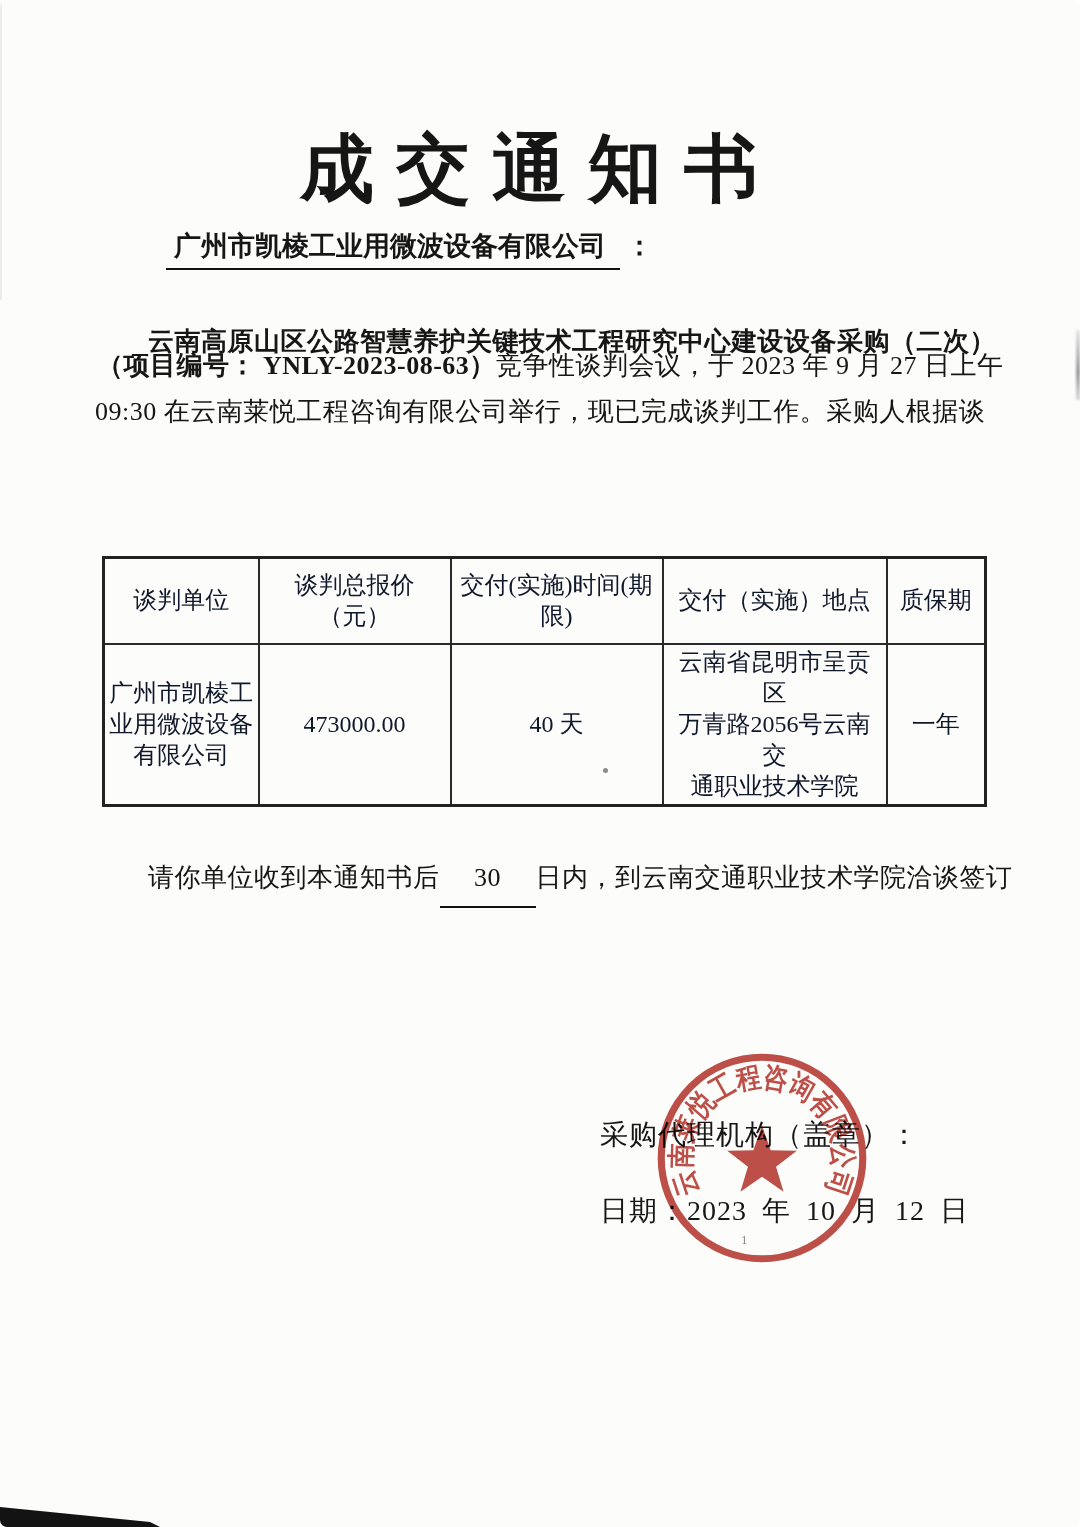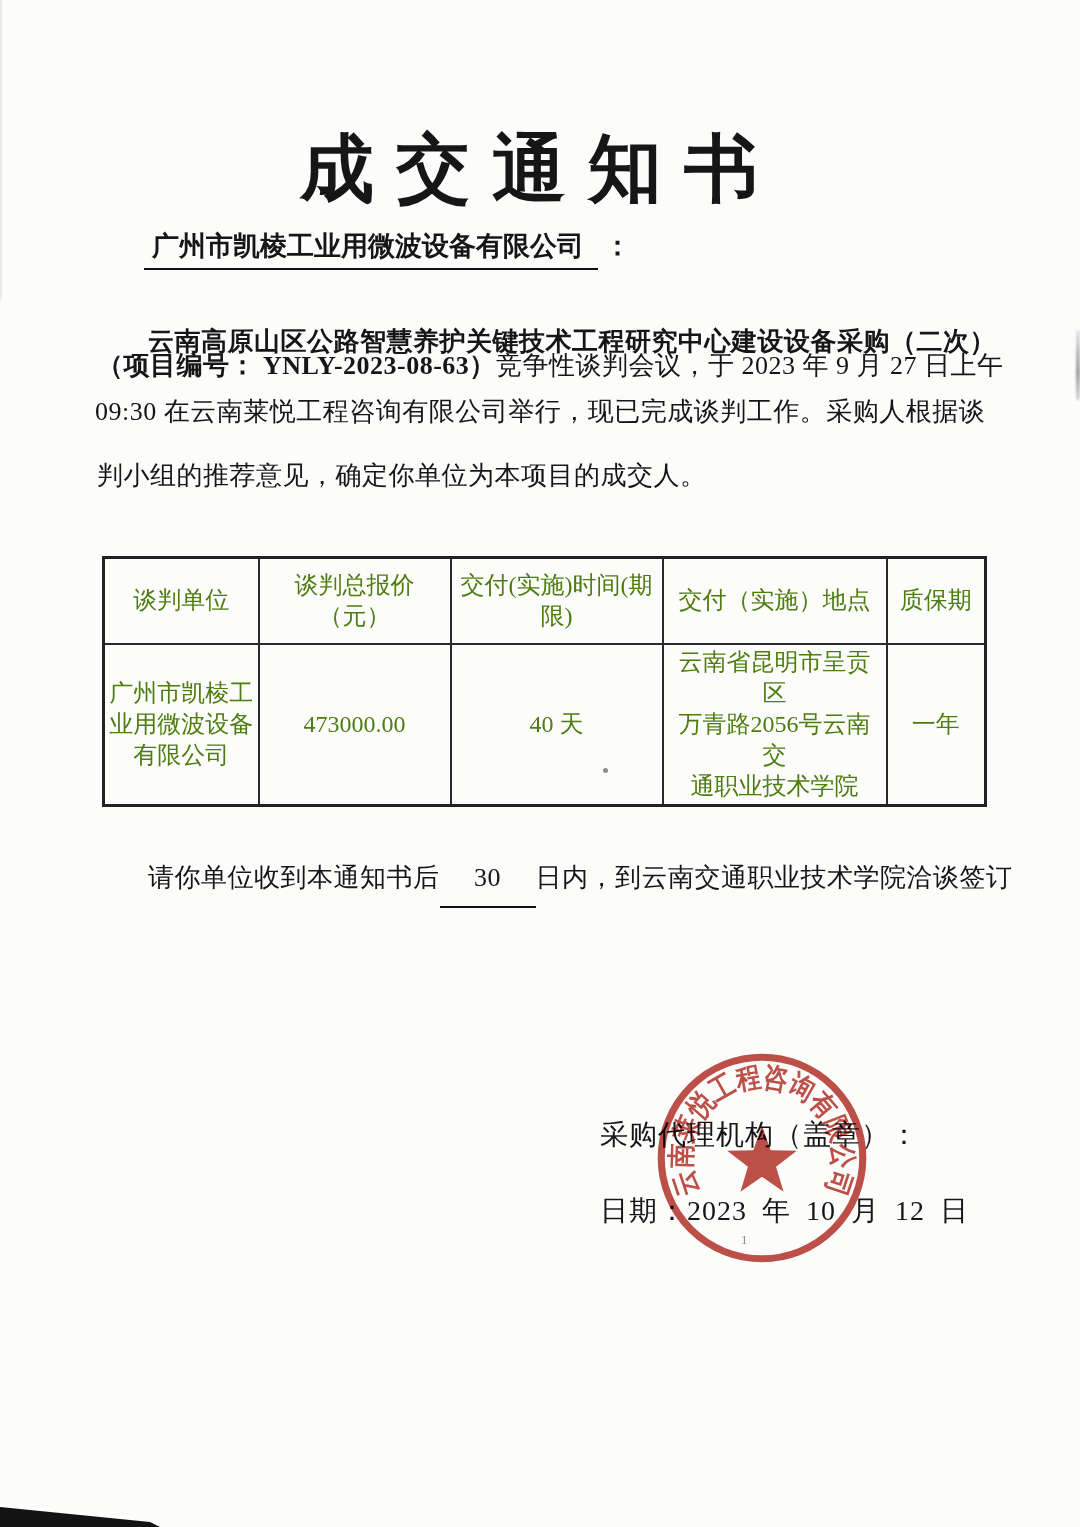--- a/index.html
+++ b/index.html
@@ -1,41 +1,42 @@
 <!DOCTYPE html>
 <html><head>
 <meta charset="utf-8">
 <style>
   html,body{margin:0;padding:0;background:#ffffff;}
   .paper{
     position:relative;width:1080px;height:1527px;overflow:hidden;
     background:#fcfcfb;color:#161616;
     font-family:"Liberation Serif","DejaVu Serif",serif;
+    border-radius:7px;
   }
   
   .doc-title{
     position:absolute;top:132px;left:0;width:1080px;text-align:center;
     font-size:74px;font-weight:900;letter-spacing:22px;line-height:1;
   }
   
-  .addressee{position:absolute;top:228px;left:144px;font-size:27px;font-weight:bold;}
+  .addressee{position:absolute;top:228px;left:166px;font-size:27px;font-weight:bold;}
   .addressee .uline{border-bottom:2px solid #111;padding:0 14px 4px 8px;display:inline-block;}
   .addressee .colon{margin-left:6px;font-weight:bold;}
   
   .bline{position:absolute;font-size:26px;line-height:36px;letter-spacing:0.5px;white-space:nowrap;}
   .b1{top:293px;left:148px;font-weight:bold;margin-top:31px;}
   .b2{top:348px;left:97px;}
   .b2 .bold-seg{font-weight:bold;text-align:right;}
   .b3{top:394px;left:95px;}
   .b4{top:458px;left:97px;}
   
   table.award{
     position:absolute;top:556px;left:102px;width:882px;
     border-collapse:collapse;table-layout:fixed;
-    font-size:24px;color:#4d7c0f;
+    font-size:24px;color:#0f172a;
   }
   table.award td,table.award th{
     border:2px solid #2a2a2a;text-align:center;vertical-align:middle;
     font-weight:normal;white-space:pre-line;line-height:31px;padding:2px 4px;
     overflow:hidden;
   }
   table.award{border:3px solid #222;}
   tr.hrow{height:86px;}
   tr.drow{height:152px;}
   
@@ -69,21 +70,20 @@
 
   <div class="addressee">
     <span class="uline">广州市凯棱工业用微波设备有限公司</span><span class="colon">：</span>
   </div>
 
   <div class="bline b1">云南高原山区公路智慧养护关键技术工程研究中心建设设备采购（二次）</div>
   <div class="bline b2">
     <span class="bold-seg">（项目编号： YNLY-2023-08-63）</span><span>竞争性谈判会议，于 2023 年 9 月 27 日上午</span>
   </div>
   <div class="bline b3">09:30 在云南莱悦工程咨询有限公司举行，现已完成谈判工作。采购人根据谈</div>
-  <div class="bline b4">判小组的推荐意见，确定你单位为本项目的成交人。</div>
 
   <table class="award">
     <colgroup>
       <col style="width:155px">
         <col style="width:192px">
         <col style="width:212px">
         <col style="width:224px">
         <col style="width:99px">
     </colgroup>
     <tbody>

